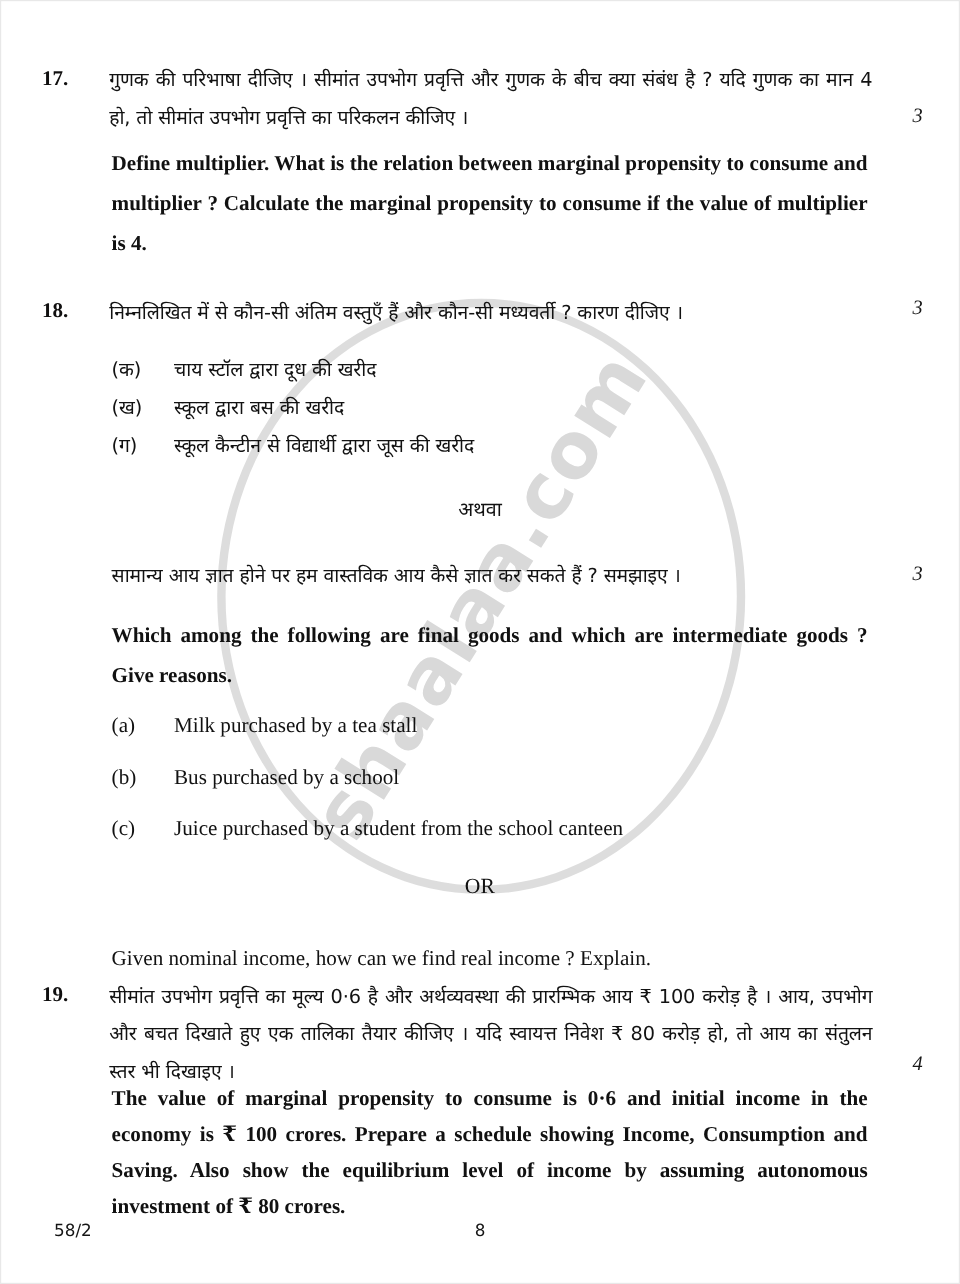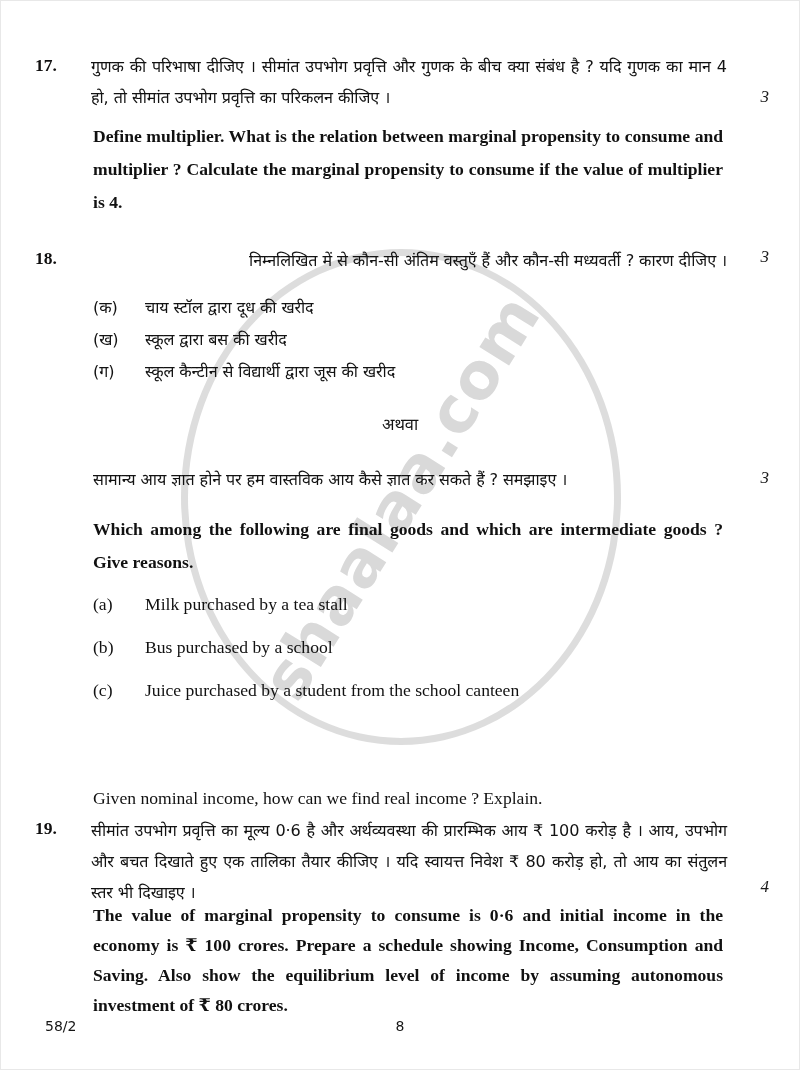--- a/index.html
+++ b/index.html
@@ -89,21 +89,21 @@
     color: #121212;
     letter-spacing: -0.1px;
   }
   .hi-body {
     position: absolute;
     left: 90px;
     right: 72px;
     text-align: justify;
     text-justify: inter-word;
   }
-  .hi-body.nojust { text-align: right; margin-left: 44px; }
+  .hi-body.nojust { text-align: left; }
 
   
   .en {
     font-family: "Liberation Serif", "DejaVu Serif", serif;
     font-size: 17.6px;
     line-height: 33px;
     color: #111111;
   }
   .en-body {
     position: absolute;
@@ -248,20 +248,21 @@
   </div>
   <div class="subitem en layer" style="top:632px;">
     <span class="lbl">(b)</span>
     <span class="txt">Bus purchased by a school</span>
   </div>
   <div class="subitem en layer" style="top:675px;">
     <span class="lbl">(c)</span>
     <span class="txt">Juice purchased by a student from the school canteen</span>
   </div>
 
+  <div class="centerword en layer" style="top:721px;">OR</div>
 
   <div class="qblock layer" style="top:756px;">
     <div class="en" style="position:absolute;left:92px;right:76px;margin-top:25px;">Given nominal income, how can we find real income ? Explain.</div>
   </div>
 
   <div class="qblock layer" style="top:814px;">
     <div class="qnum" style="top:3px;">19.</div>
     <div class="hi hi-body" style="top:0px;">सीमांत उपभोग प्रवृत्ति का मूल्य 0·6 है और अर्थव्यवस्था की प्रारम्भिक आय ₹ 100 करोड़ है । आय, उपभोग और बचत दिखाते हुए एक तालिका तैयार कीजिए । यदि स्वायत्त निवेश ₹ 80 करोड़ हो, तो आय का संतुलन स्तर भी दिखाइए ।</div>
     <div class="marks" style="top:62px;">4</div>
   </div>

